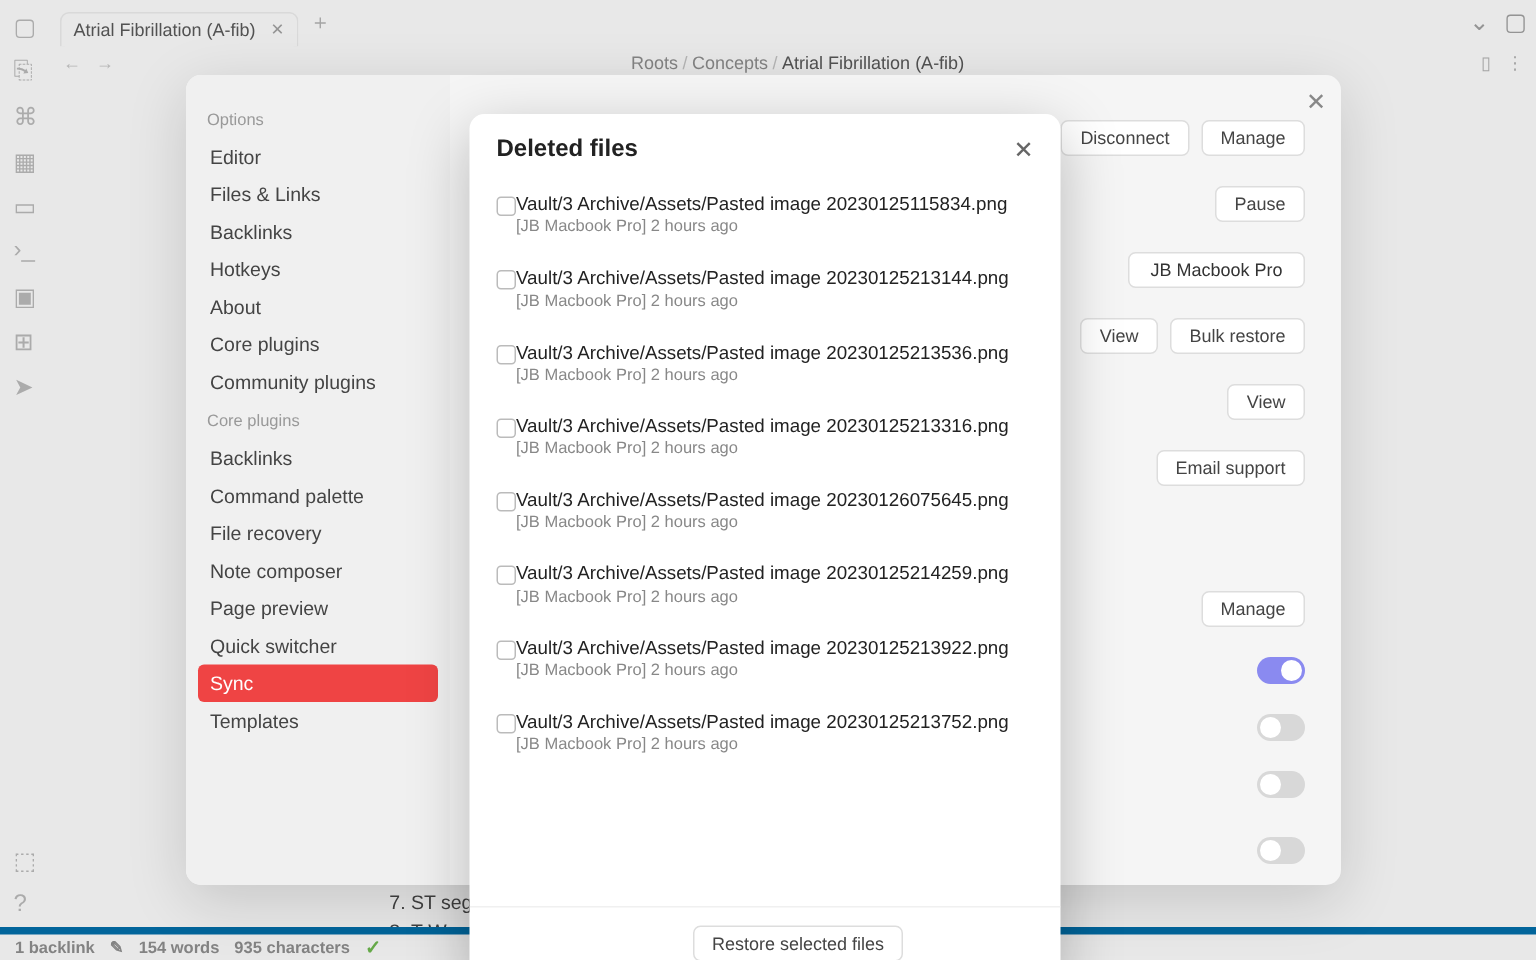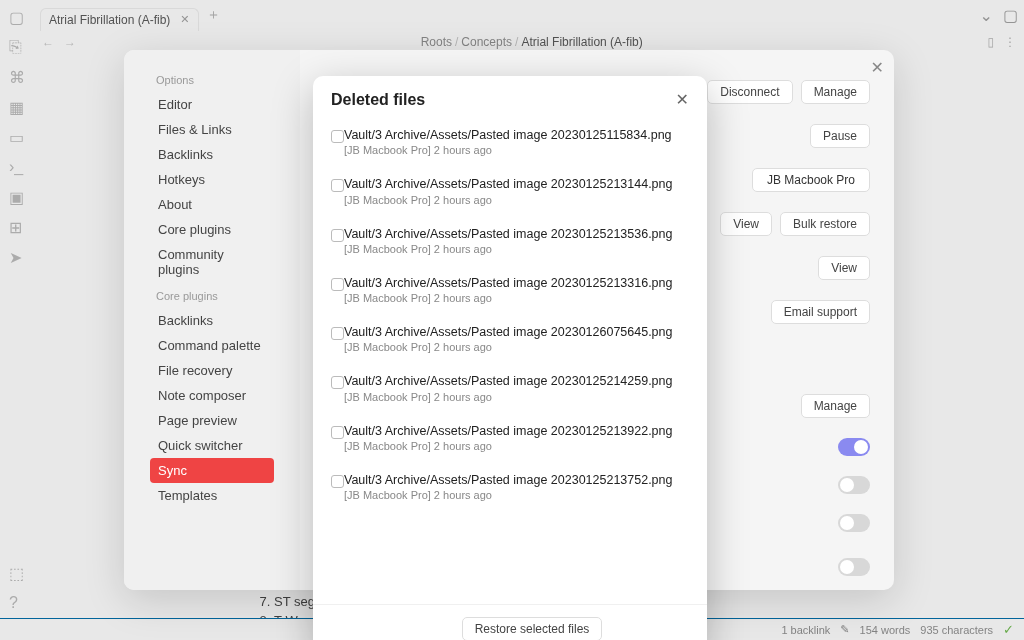--- a/index.html
+++ b/index.html
@@ -23,30 +23,30 @@
 .crumb-bar .crumbs { margin: 0 auto; }
 .crumb-bar .crumbs .sep { color: #bbb; margin: 0 3px; }
 .crumb-bar .right-icons { display: flex; gap: 10px; color: #aaa; }
 
 
 .editor-area { position: absolute; left: 34px; right: 0; top: 54px; bottom: 22px; padding-left: 240px; }
 .editor-ol { list-style: decimal; margin-top: 540px; color: #444; font-size: 13px; }
 .editor-ol li { margin-bottom: 4px; }
 
 
-.statusbar { position: absolute; left: 0; right: 0; bottom: 0; height: 22px; display: flex; align-items: center; justify-content: flex-end; padding: 0 10px; gap: 10px; font-size: 11px; color: #888; background: #f0f0f0; border-top: 1px solid #0369a1; }
+.statusbar { position: absolute; left: 0; right: 0; bottom: 0; height: 22px; display: flex; align-items: center; padding: 0 10px; gap: 10px; font-size: 11px; color: #888; background: #f0f0f0; border-top: 5px solid #0369a1; font-weight: bold; }
 .statusbar .sync-ok { color: #6ab04c; font-size: 13px; }
 
 
 .overlay { position: absolute; inset: 0; background: rgba(0,0,0,0.03); }
 
 
 .settings-modal { position: absolute; left: 124px; top: 50px; width: 770px; height: 540px; background: #f5f5f5; border-radius: 10px; box-shadow: 0 10px 40px rgba(0,0,0,0.15); display: flex; overflow: hidden; }
 .settings-close { position: absolute; right: 10px; top: 8px; color: #888; font-size: 16px; cursor: pointer; }
-.settings-sidebar { width: 176px; background: #f0f0f0; padding: 16px 26px; font-size: 13px; overflow-y: auto; }
+.settings-sidebar { width: 176px; background: #f0f0f0; padding: 16px 8px; font-size: 13px; overflow-y: auto; }
 .settings-sidebar .group-label { font-size: 11px; color: #999; padding: 8px 6px 6px; }
 .settings-sidebar .item { padding: 5px 8px; border-radius: 4px; color: #444; cursor: pointer; }
 .settings-sidebar .item.active { background: #ef4444; color: #fff; }
 
 .settings-main { flex: 1; padding: 20px 24px; font-size: 13px; overflow-y: auto; position: relative; }
 .row { display: flex; align-items: center; padding: 10px 0; border-bottom: 0px solid #eee; }
 .row .label { flex: 1; color: #444; text-decoration: underline; }
 .btn { background: #fff; border: 1px solid #ddd; border-radius: 5px; padding: 4px 12px; font-size: 12px; color: #444; cursor: pointer; margin-left: 44px; }
 .btn + .btn { margin-left: 8px; }
 .pill { background: #fff; border: 1px solid #ddd; border-radius: 5px; padding: 4px 14px; font-size: 12px; }

